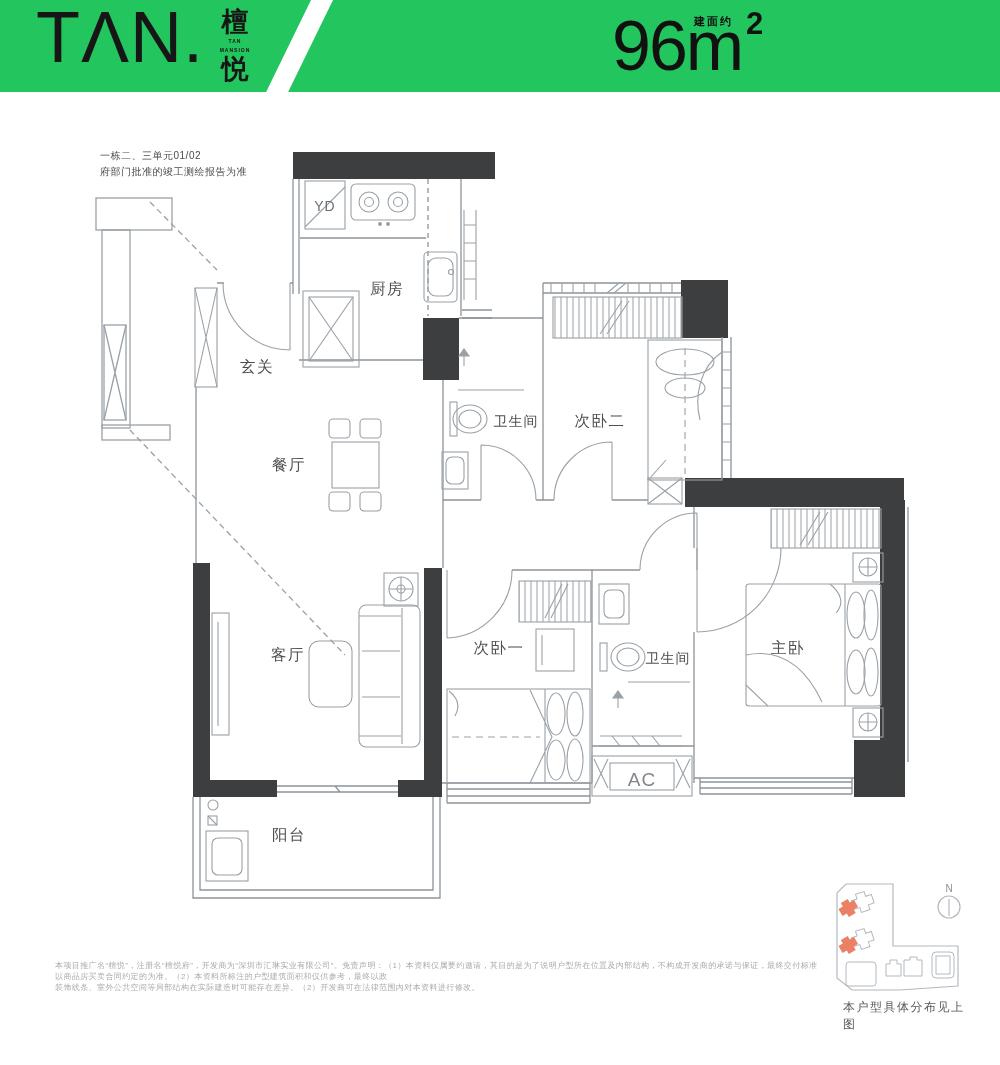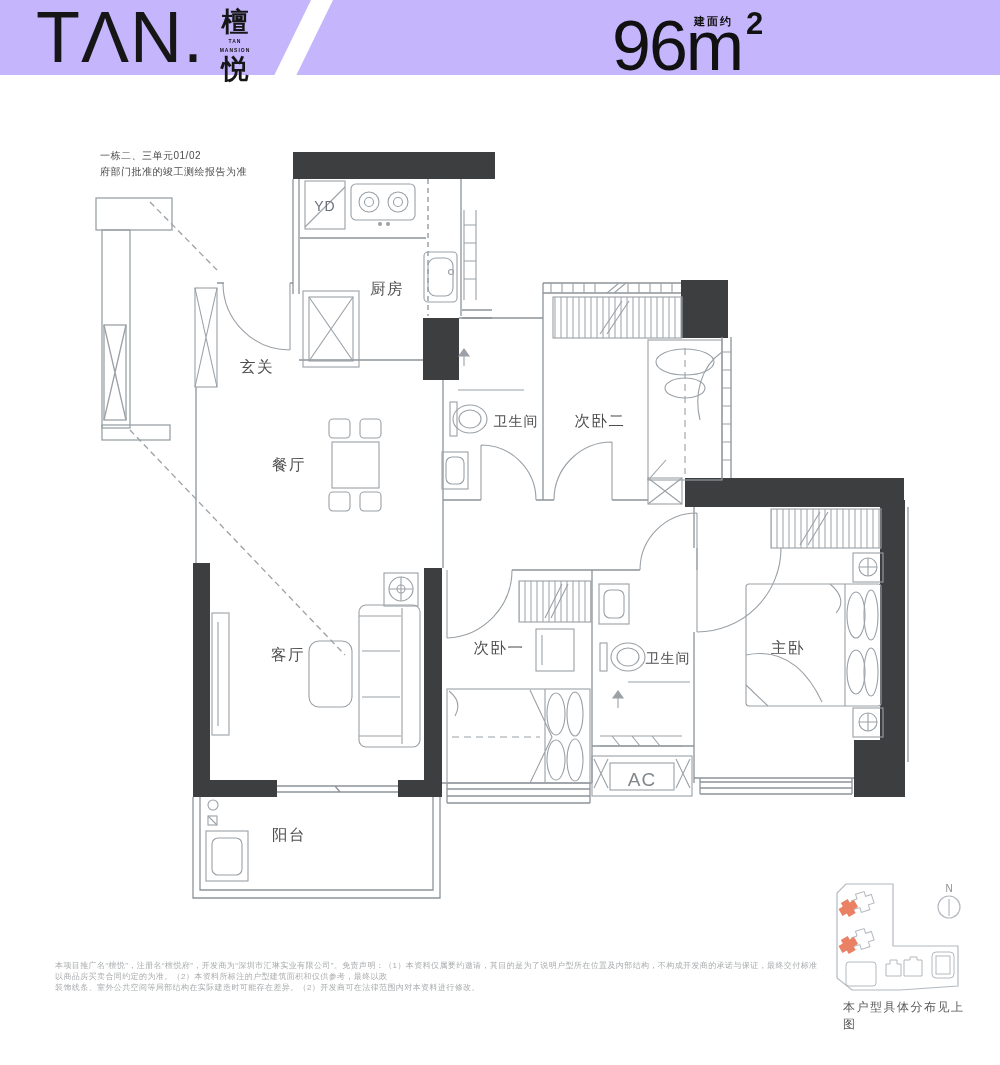--- a/index.html
+++ b/index.html
@@ -1,19 +1,19 @@
 <!DOCTYPE html>
 <html><head>
 <meta charset="utf-8">
 <style>
   html,body{margin:0;padding:0;background:#e9e9e9;}
   .page{position:relative;width:1000px;height:1065px;background:#ffffff;overflow:hidden;
         font-family:"Liberation Sans", sans-serif;}
   
-  .band{position:absolute;left:0;top:0;width:1000px;height:75px;background:#c4b5fd;}
+  .band{position:absolute;left:0;top:0;width:1000px;height:92px;background:#22c55e;}
   .slash{position:absolute;left:311px;top:0;width:22px;height:92px;background:#ffffff;
          transform:skewX(-26deg);transform-origin:top left;}
   .logo-latin{position:absolute;left:36px;top:-4px;font-size:72px;font-weight:400;
               letter-spacing:1px;color:#161616;}
   .logo-cn{position:absolute;left:218px;top:8px;width:34px;text-align:center;color:#161616;}
   .logo-cn .cn{font-size:27px;font-weight:700;line-height:1.05;display:block;}
   .logo-cn .sub{font-size:5px;letter-spacing:1px;line-height:1.3;display:block;margin:2px 0;
                 font-weight:700;}
   .area96{position:absolute;left:612px;top:4px;height:84px;color:#111;}
   .area96 .big{font-size:70px;font-weight:400;letter-spacing:-2px;line-height:84px;}

